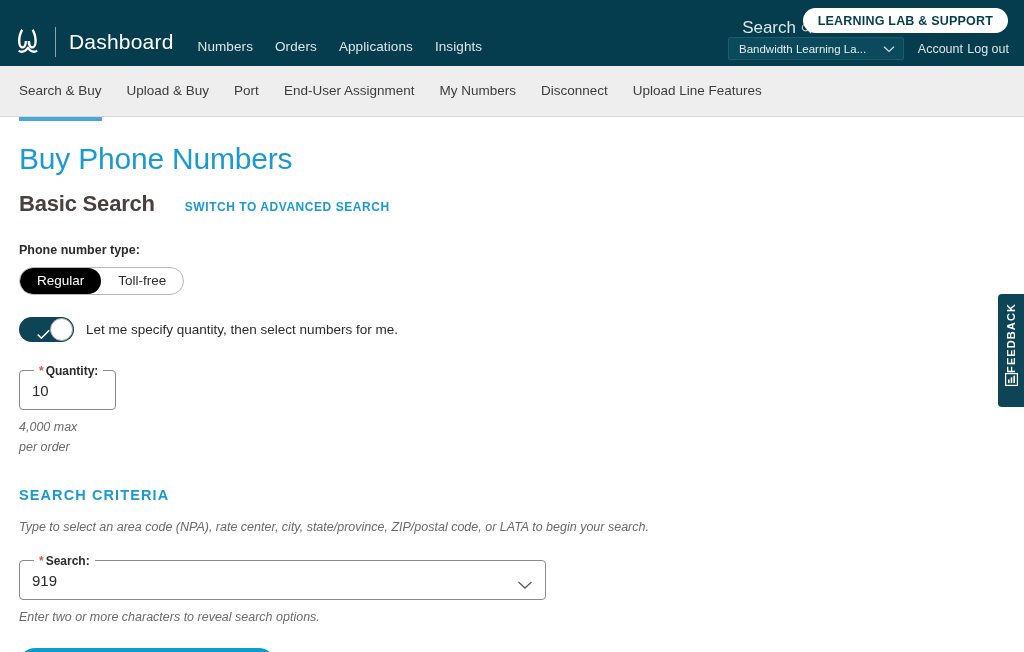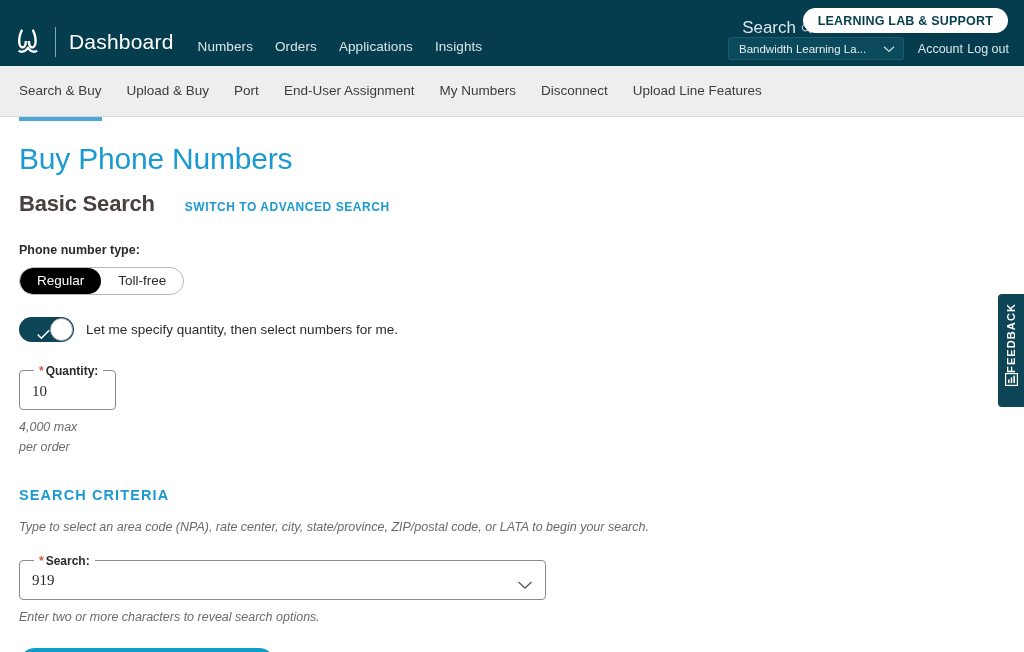--- a/index.html
+++ b/index.html
@@ -321,21 +321,21 @@
     margin-left: 2px;
   }
 
   .req { color: #e8513a; font-weight: 700; margin-right: 2px; }
 
   .fs-input {
     border: none;
     outline: none;
     width: 100%;
     font-size: 15px;
-    font-family: Liberation Serif, serif;
+    font-family: Liberation Sans, sans-serif;
     color: #2b2b2b;
     background: transparent;
     padding: 0;
   }
 
   .fs-quantity {
     width: 94px;
     margin-top: 22px;
     height: 46px;
   }

